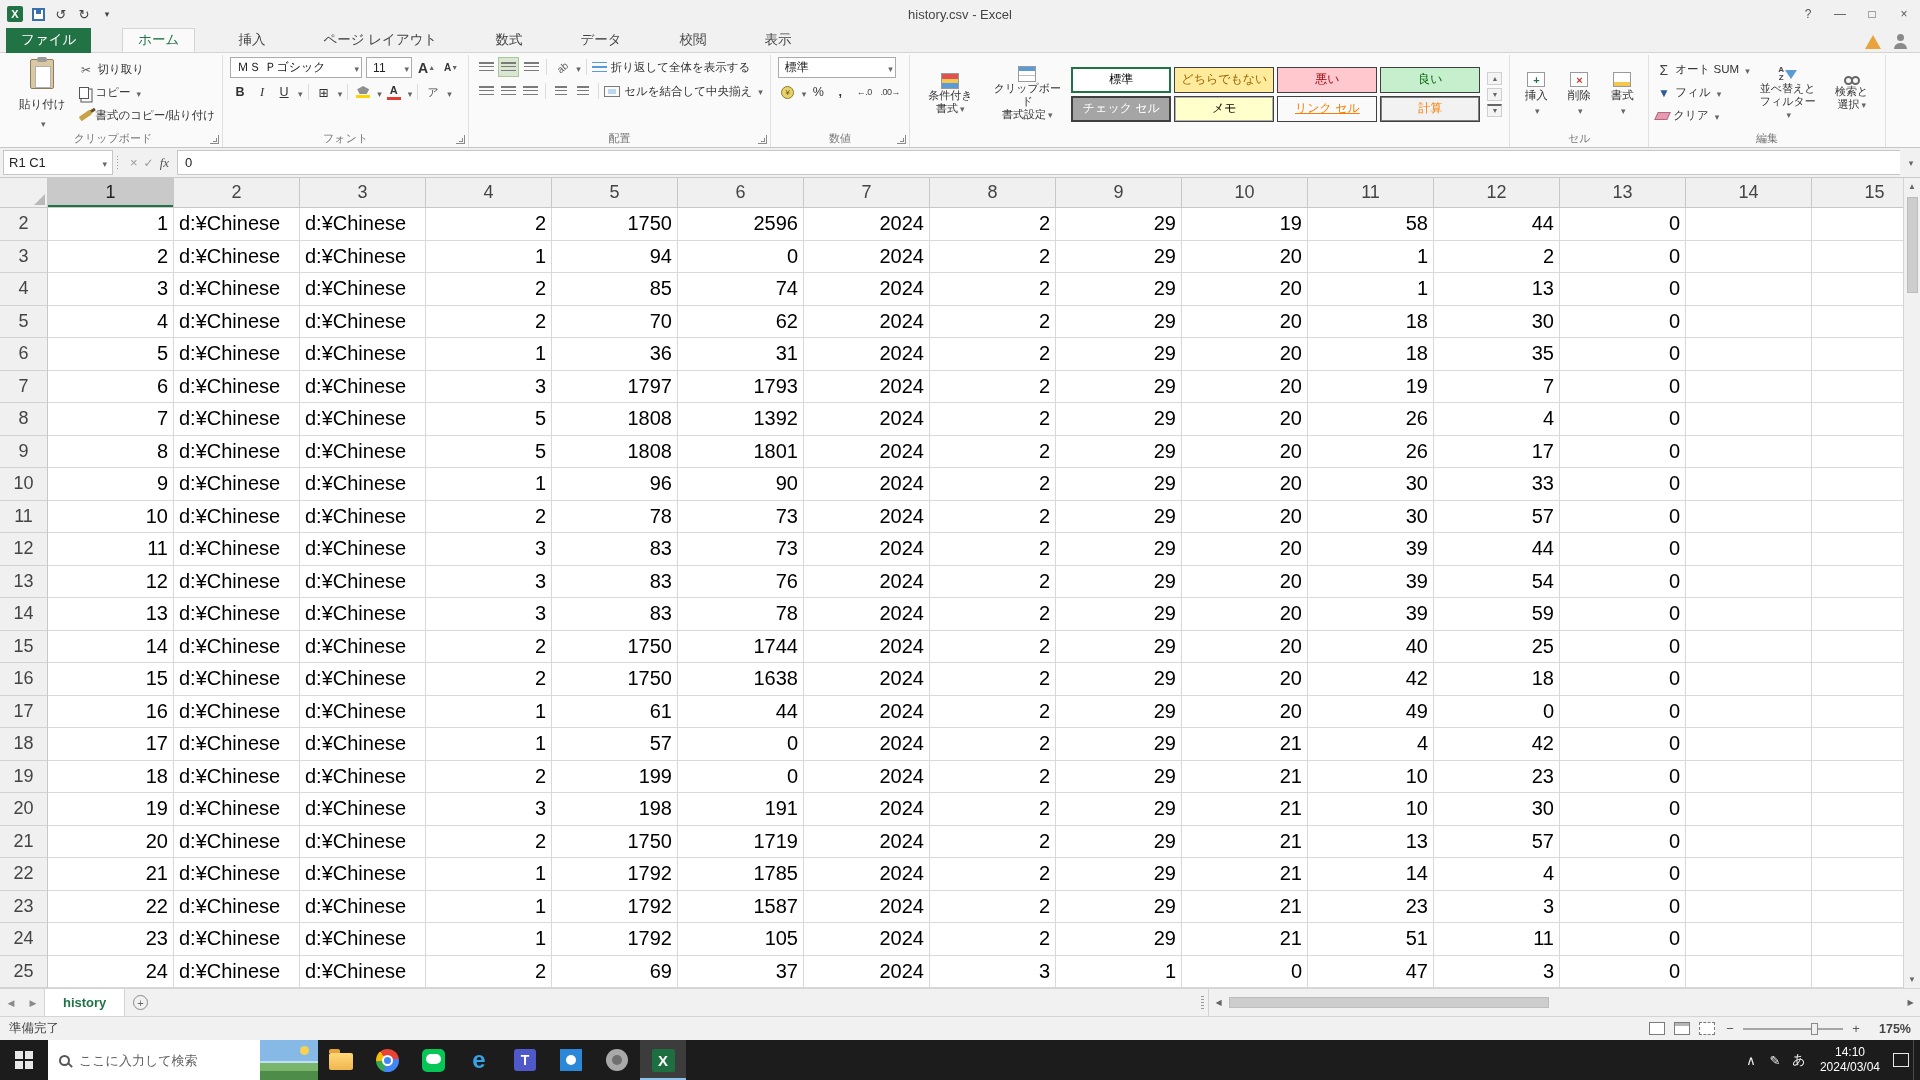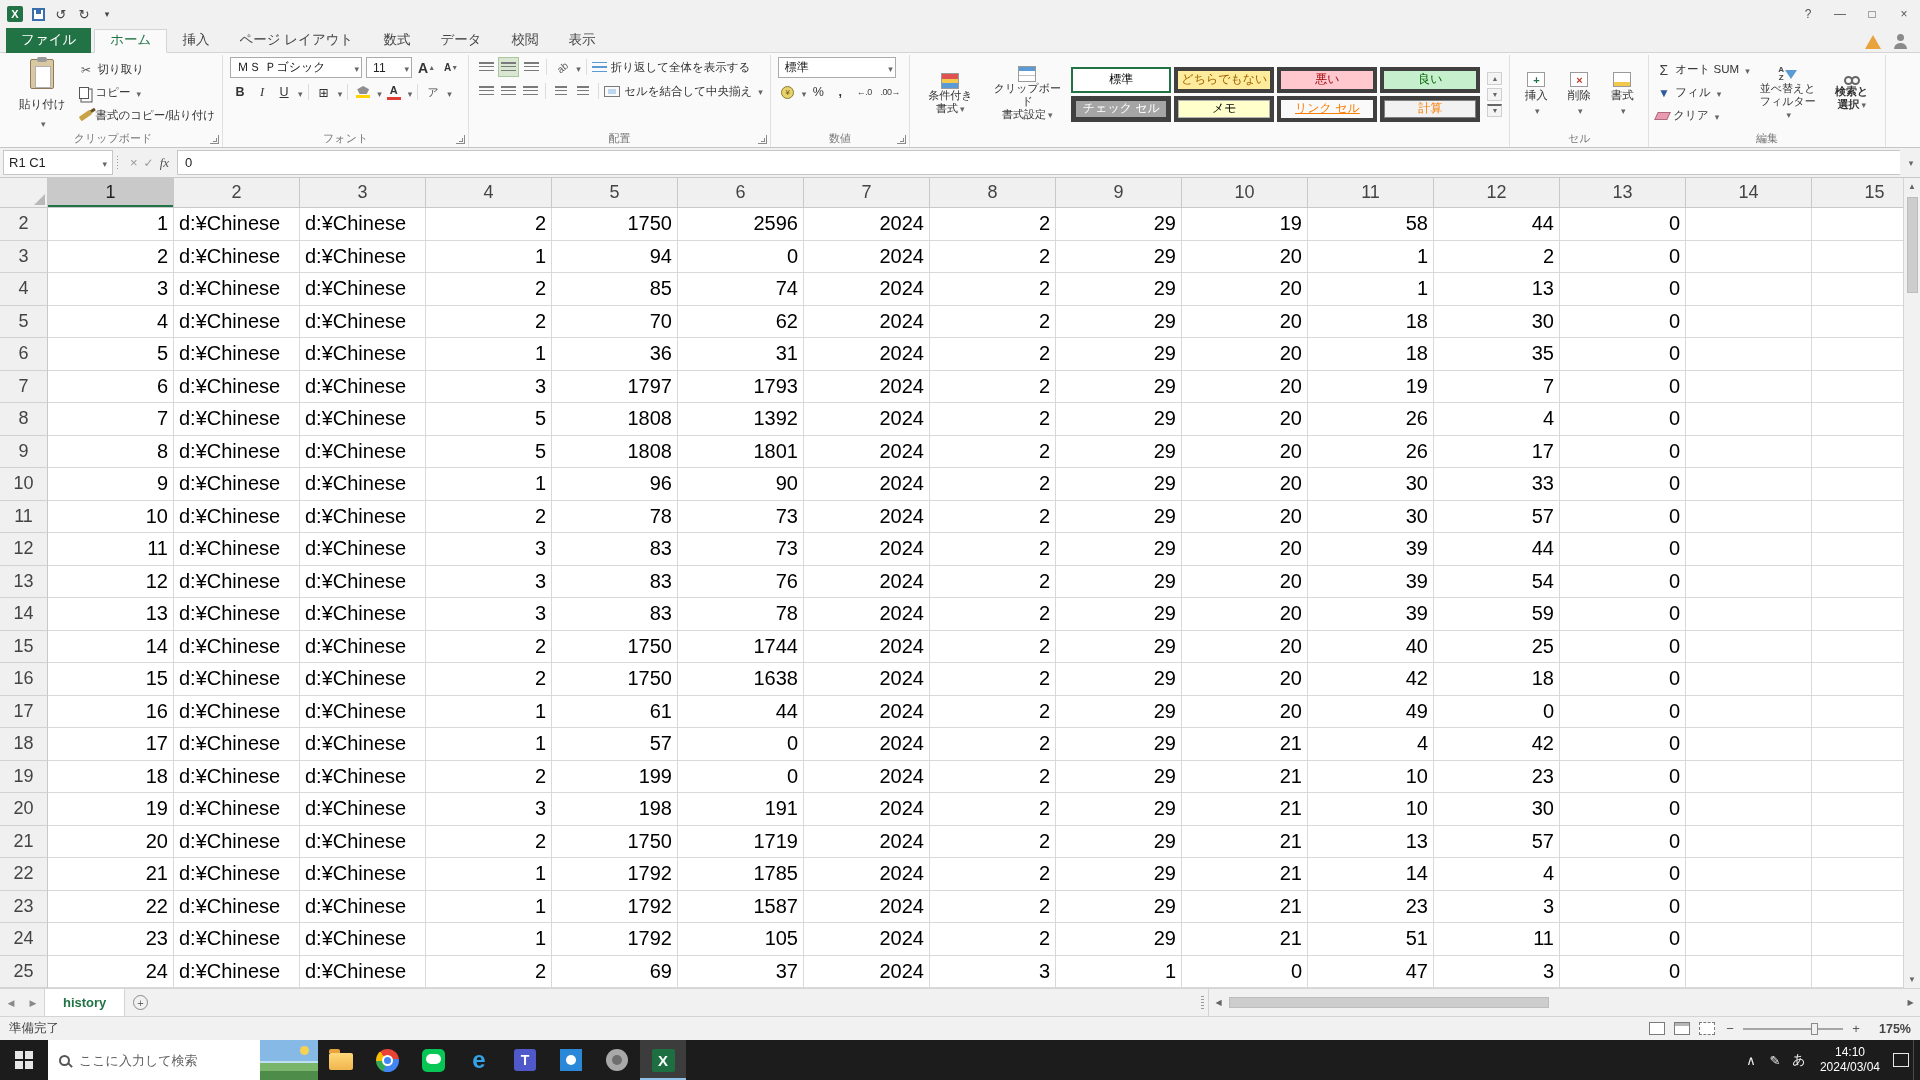--- a/index.html
+++ b/index.html
@@ -13,21 +13,21 @@
 .qat-ic{width:18px;height:18px;display:flex;align-items:center;justify-content:center;font-size:13px;color:#444;}
 .appic{width:16px;height:16px;background:#217346;color:#fff;font-size:11px;font-weight:bold;border-radius:2px;display:flex;align-items:center;justify-content:center;}
 .i-floppy{width:13px;height:13px;border:2px solid #3a6fae;position:relative;background:#fff;}
 .i-floppy::before{content:"";position:absolute;top:0;left:2px;width:5px;height:4px;background:#3a6fae;}
 .wtitle{position:absolute;left:0;right:0;text-align:center;font-size:13px;color:#444;}
 .winbtns{margin-left:auto;display:flex;z-index:1;}
 .winbtn{width:32px;height:28px;display:flex;align-items:center;justify-content:center;font-size:12px;color:#555;}
 
 
 .tabstrip{height:25px;background:#f1f1f1;display:flex;align-items:flex-end;padding-left:6px;border-bottom:1px solid #d4d4d4;flex:0 0 auto;}
-.rtabs{display:flex;align-items:center;height:100%;}
+.rtabs{display:flex;align-items:flex-start;height:100%;gap:28px;}
 .rtab{padding:3px 15px 4px;font-size:13.5px;color:#444;height:24px;display:flex;align-items:center;}
 .rtab.file{background:#217346;color:#fff;margin-right:3px;height:25px;}
 .rtab.active{background:#fafafa;color:#217346;border:1px solid #d4d4d4;border-bottom:1px solid #fafafa;margin-bottom:-1px;position:relative;z-index:2;}
 .strip-right{margin-left:auto;display:flex;align-items:center;gap:12px;padding:0 12px 3px 0;}
 .i-alert{width:0;height:0;border-left:8px solid transparent;border-right:8px solid transparent;border-bottom:14px solid #e8a33d;}
 .i-avatar{width:15px;height:15px;position:relative;}
 .i-avatar::before{content:"";position:absolute;top:0;left:4px;width:7px;height:7px;border-radius:50%;background:#8a8a8a;}
 .i-avatar::after{content:"";position:absolute;bottom:0;left:1px;width:13px;height:6px;border-radius:6px 6px 0 0;background:#8a8a8a;}
 
 
@@ -72,21 +72,21 @@
 .i-wrap{width:15px;height:11px;background:repeating-linear-gradient(to bottom,#5b9bd5 0 1.5px,transparent 1.5px 4.5px);}
 .i-merge{width:16px;height:11px;border:1px solid #7a7a7a;background:linear-gradient(#bcd7ee 0 0) center/8px 5px no-repeat;}
 .i-coin{width:13px;height:13px;border-radius:50%;border:1px solid #8a7b2f;background:#e8d26a;font-size:8px;display:flex;align-items:center;justify-content:center;color:#6e5e1c;}
 .decbtn{font-size:9px;color:#444;letter-spacing:-0.5px;min-width:24px;height:20px;display:flex;align-items:center;justify-content:center;}
 .i-condfmt{width:18px;height:16px;border:1px solid #9a9a9a;background:linear-gradient(#e05252 0 33%,#f2c94c 33% 66%,#5b9bd5 66% 100%);}
 .i-table{width:18px;height:16px;border:1px solid #9a9a9a;background:linear-gradient(#5b9bd5 0 30%,#fff 30% 100%);position:relative;}
 .i-table::after{content:"";position:absolute;inset:0;background:
  linear-gradient(to right,transparent 0 48%,#c0c0c0 48% 52%,transparent 52% 100%),
  linear-gradient(to bottom,transparent 0 60%,#c0c0c0 60% 64%,transparent 64% 100%);}
 .gal{display:grid;grid-template-columns:repeat(4,100px);grid-auto-rows:26px;gap:3px;align-content:center;}
-.gal-item{display:flex;align-items:center;justify-content:center;font-size:12px;white-space:nowrap;overflow:hidden;border:4px solid #404040;}
+.gal-item{display:flex;align-items:center;justify-content:center;font-size:12px;white-space:nowrap;overflow:hidden;border:1px solid #404040;}
 .gal-item.sel{border:2px solid #217346;}
 .gal-arrows{display:flex;flex-direction:column;justify-content:center;gap:3px;margin-left:2px;}
 .gal-ar{width:15px;height:13px;border:1px solid #cfcfcf;background:#f4f4f4;display:flex;align-items:center;justify-content:center;font-size:7px;color:#666;}
 .cellbtn{width:38px;display:flex;flex-direction:column;align-items:center;justify-content:center;font-size:11.5px;color:#333;gap:1px;}
 .i-insert,.i-delete,.i-format{width:18px;height:15px;border:1px solid #9a9a9a;background:#fff;display:flex;align-items:center;justify-content:center;font-size:11px;font-weight:bold;}
 .i-insert{color:#217346;}
 .i-delete{color:#c0392b;}
 .i-format{color:#8a8a8a;background:linear-gradient(#fff 0 70%,#f2c94c 70% 100%);}
 .i-sigma{font-size:14px;color:#444;width:15px;text-align:center;}
 .i-filldown{font-size:12px;color:#2f5b9e;width:15px;text-align:center;}
@@ -200,20 +200,21 @@
       <span class="qat-ic">
           <span class="appic">X</span>
         </span>
       <span class="qat-ic">
           <span class="i-floppy"></span>
         </span>
       <span class="qat-ic">↺</span>
       <span class="qat-ic">↻</span>
       <span class="qat-ic" style="font-size:9px;">▾</span>
     </div>
+    <div class="wtitle">history.csv - Excel</div>
     <div class="winbtns">
       <span class="winbtn">?</span>
       <span class="winbtn">—</span>
       <span class="winbtn">□</span>
       <span class="winbtn">×</span>
     </div>
   </div>
 
   <div class="tabstrip">
     <div class="rtabs">
@@ -462,21 +463,21 @@
           <span class="i-sort">
               <span class="az">
                 <span>A</span>
                 <span>Z</span>
               </span>
               <span class="funnel"></span>
             </span>
           <span>並べ替えと</span>
           <span><span>フィルター</span><span class="caret"></span></span>
         </div>
-        <div class="bigbtn2" style="width:52px;font-weight:bold;">
+        <div class="bigbtn2" style="width:52px;">
           <span class="i-binoc">
               <span></span>
               <span></span>
             </span>
           <span>検索と</span>
           <span><span>選択</span><span class="caret"></span></span>
         </div>
       </div>
       <span class="rg-label">編集</span>
     </div>

